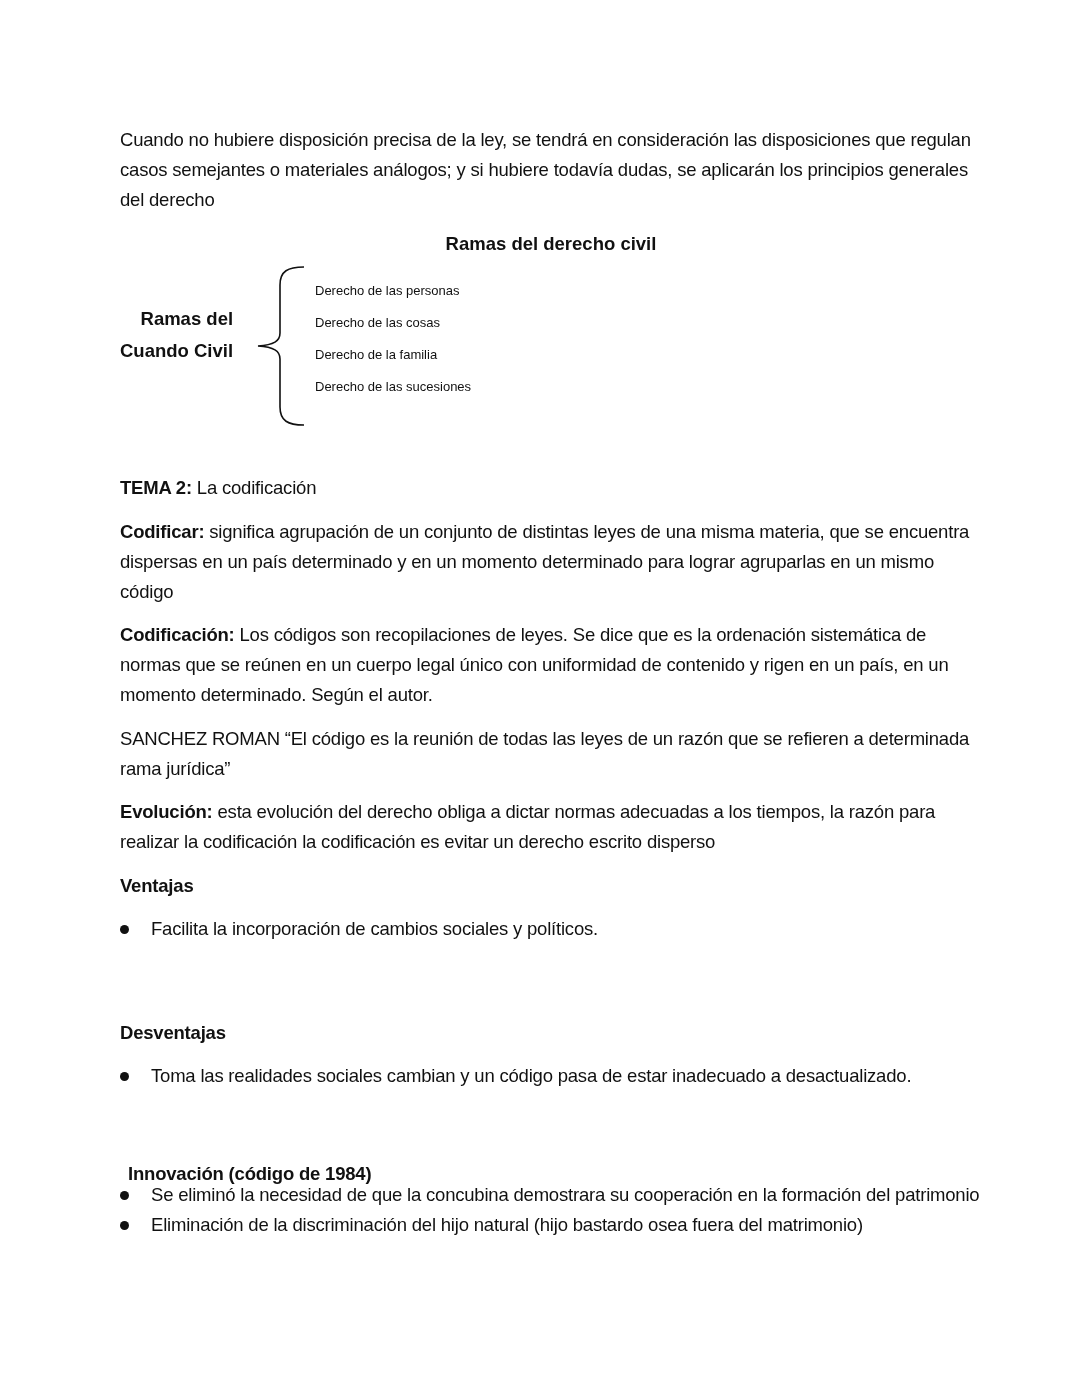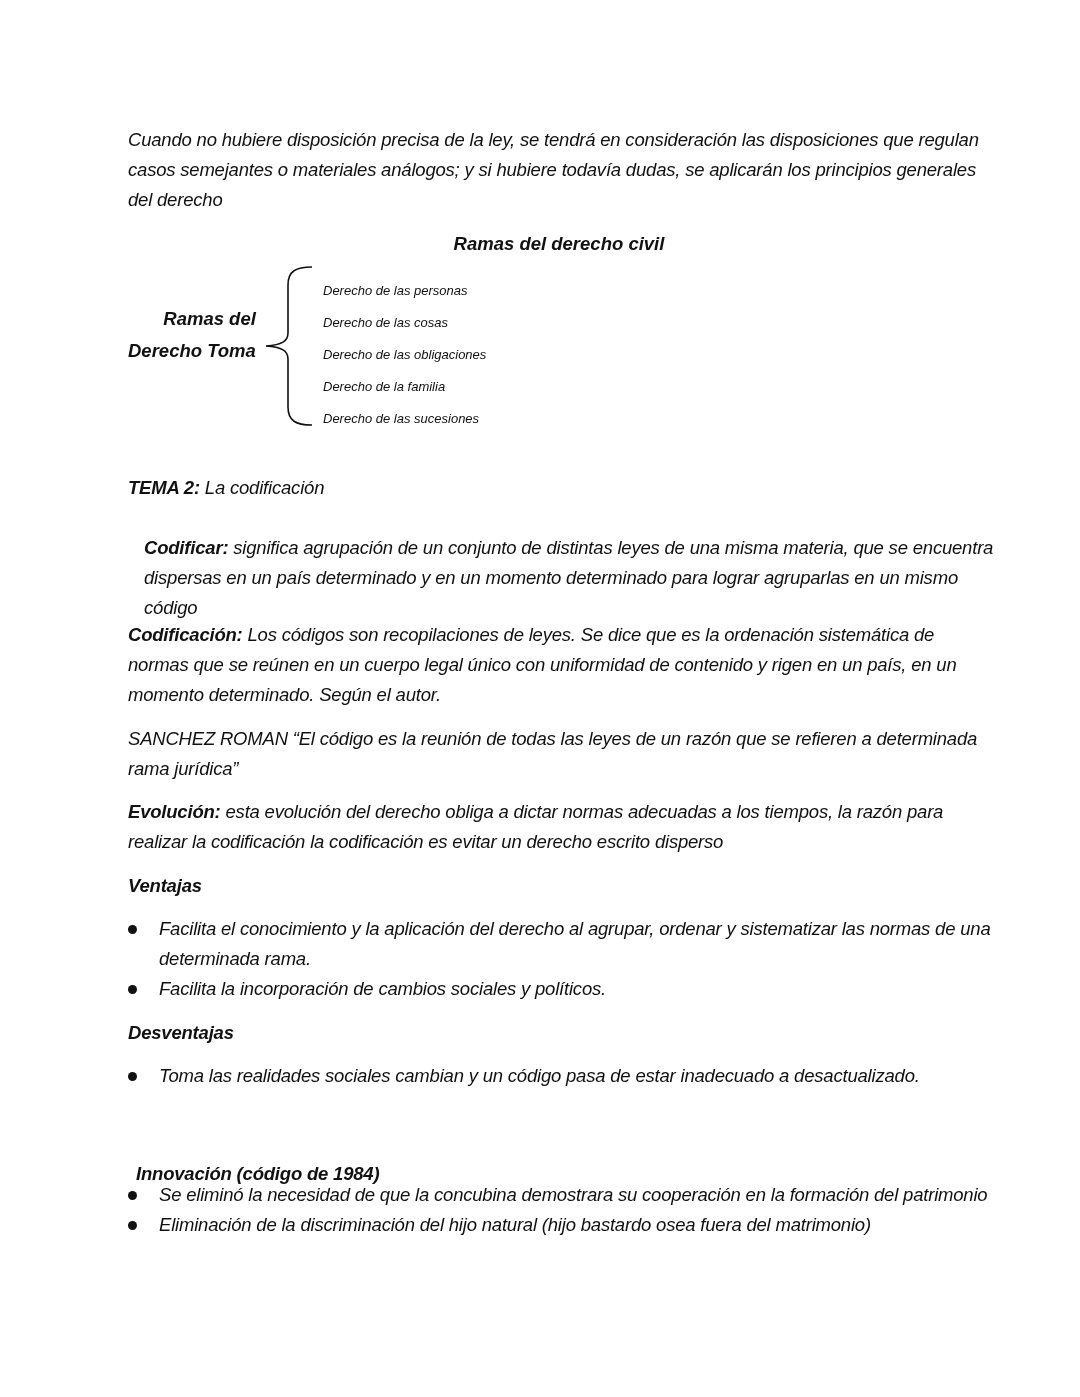--- a/index.html
+++ b/index.html
@@ -1,18 +1,18 @@
 <!DOCTYPE html>
 <html><head>
   <meta charset="utf-8">
   <style>
     html, body { margin:0; padding:0; background:#ffffff; }
     body { width:1080px; height:1397px; position:relative; overflow:hidden;
            font-family:"Liberation Sans", sans-serif; color:#111; }
-    .page { position:absolute; left:16px; top:0; width:1052px; height:1397px;font-style:italic; }
+    .page { position:absolute; left:8px; top:0; width:1052px; height:1397px; }
     .txt { position:absolute; left:112px; width:870px; font-size:18.5px; line-height:30px; letter-spacing:-0.2px; }
     .b { font-weight:bold; }
     .center-title { position:absolute; left:0; width:1086px; text-align:center; top:229px; font-size:18.5px; font-weight:bold; line-height:30px; }
     .branch-label { position:absolute; left:112px; top:303px; font-size:18.5px; font-weight:bold; line-height:32px; }
     .branch-label div { white-space:nowrap;text-align:right; }
     .branch-label .l1 { padding-left:10px; }
     .brace { position:absolute; left:246px; top:265px; width:54px; height:162px; }
     .branch-list { position:absolute; left:303px; top:271px; margin:4px; padding:0; list-style:none; font-size:13px; line-height:32px; }
     .bullets { position:absolute; left:112px; width:870px; margin:0; padding:0; list-style:none; font-size:18.5px; line-height:30px; letter-spacing:-0.2px; }
     .bullets li { position:relative; padding-left:31px; }
@@ -23,56 +23,54 @@
 <body>
 
 <div class="page">
 
   <p class="txt" style="top:125px; margin:0;">Cuando no hubiere disposición precisa de la ley, se tendrá en consideración las disposiciones que regulan casos semejantes o materiales  análogos; y si hubiere todavía dudas, se aplicarán los principios generales del derecho</p>
 
   <div class="center-title">Ramas del derecho civil</div>
 
   <div class="branch-label">
     <div class="l1">Ramas del</div>
-    <div>Derecho Toma</div>
+    <div>Cuando Civil</div>
   </div>
 
   <svg class="brace" viewBox="0 0 54 162">
     <path d="M50 2 C34 2 26 6 26 20 L26 68 C26 76 20 80 4 81 C20 82 26 86 26 94 L26 142 C26 156 34 160 50 160" fill="none" stroke="#111" stroke-width="1.6"></path>
   </svg>
 
   <ul class="branch-list">
     <li>Derecho de las personas</li>
     <li>Derecho de las cosas</li>
-    <li>Derecho de las obligaciones</li>
     <li>Derecho de la familia</li>
     <li>Derecho de las sucesiones</li>
   </ul>
 
   <p class="txt" style="top:473px; margin:0;">
     <span class="b">TEMA 2:</span><span> La codificación</span>
   </p>
 
-  <p class="txt" style="top:517px; margin:16px;">
+  <p class="txt" style="top:517px; margin:0;">
     <span class="b">Codificar:</span><span> significa agrupación de un conjunto de distintas leyes de una misma materia, que se encuentra dispersas en un país determinado y en un momento determinado  para lograr agruparlas en un mismo código</span>
   </p>
 
   <p class="txt" style="top:620px; margin:0;">
     <span class="b">Codificación:</span><span> Los códigos son recopilaciones de leyes. Se dice que es la ordenación sistemática de normas que se reúnen en un cuerpo legal único con uniformidad de contenido y rigen en un país, en un momento determinado. Según el autor.</span>
   </p>
 
   <p class="txt" style="top:724px; margin:0;">SANCHEZ ROMAN “El código es la reunión de todas las leyes de un razón que se refieren a determinada rama jurídica”</p>
 
   <p class="txt" style="top:797px; margin:0;">
     <span class="b">Evolución:</span><span> esta evolución del derecho obliga a dictar normas adecuadas a los tiempos, la razón para realizar la codificación la codificación es evitar un derecho escrito disperso</span>
   </p>
 
   <p class="txt b" style="top:871px; margin:0;">Ventajas</p>
   <ul class="bullets" style="top:914px;">
-    <li><span class="dot"></span><span>Facilita el conocimiento y la aplicación del derecho al agrupar, ordenar y sistematizar las normas de una determinada rama.</span></li>
     <li><span class="dot"></span><span>Facilita la incorporación de cambios sociales y políticos.</span></li>
   </ul>
 
   <p class="txt b" style="top:1018px; margin:0;">Desventajas</p>
   <ul class="bullets" style="top:1061px;">
     <li><span class="dot"></span><span>Toma las realidades sociales cambian y un código pasa de estar inadecuado a desactualizado.</span></li>
   </ul>
 
   <p class="txt b" style="top:1151px; margin:8px;">Innovación (código de 1984)</p>
   <ul class="bullets justify" style="top:1180px;">

